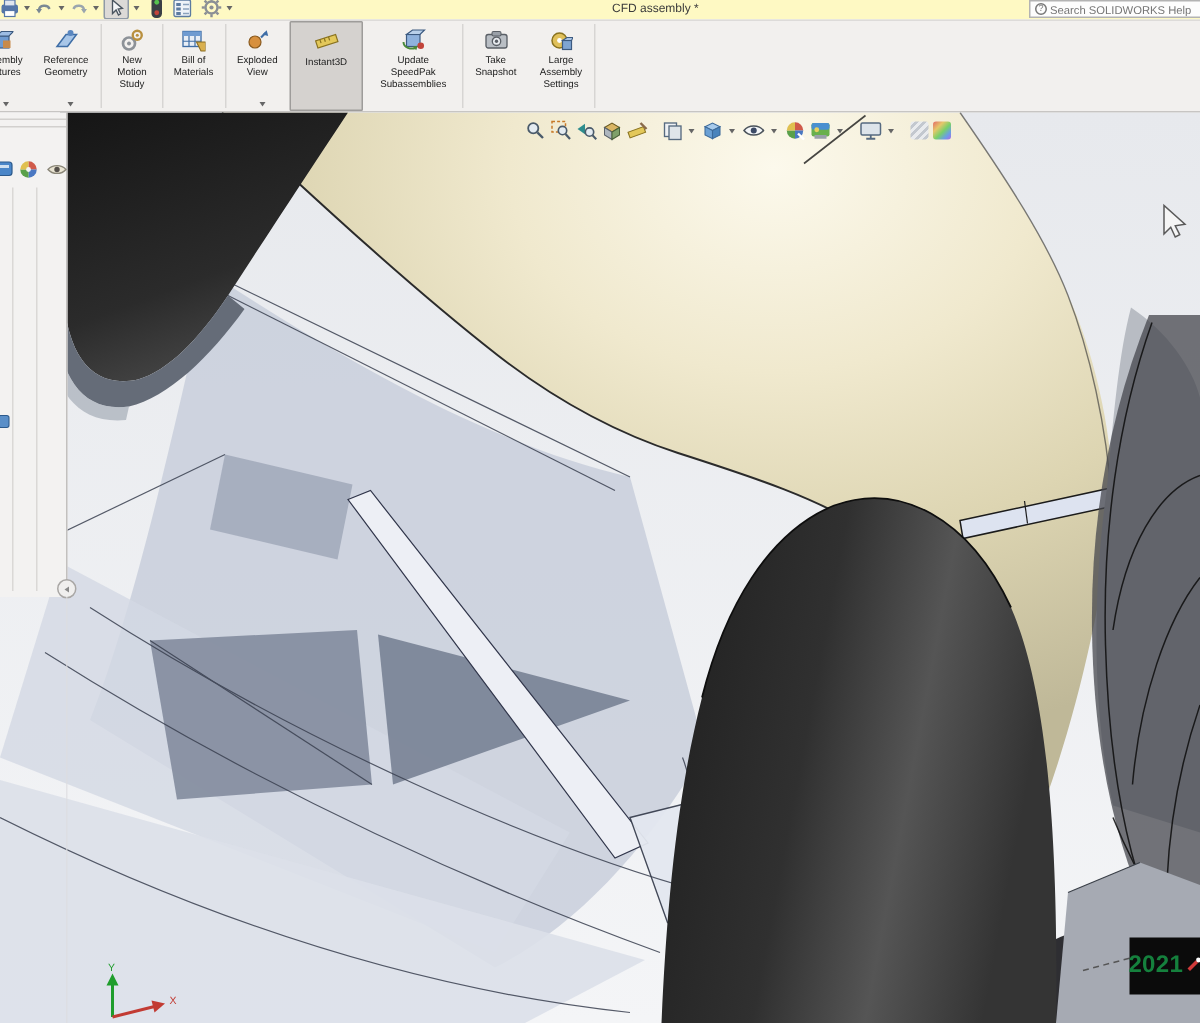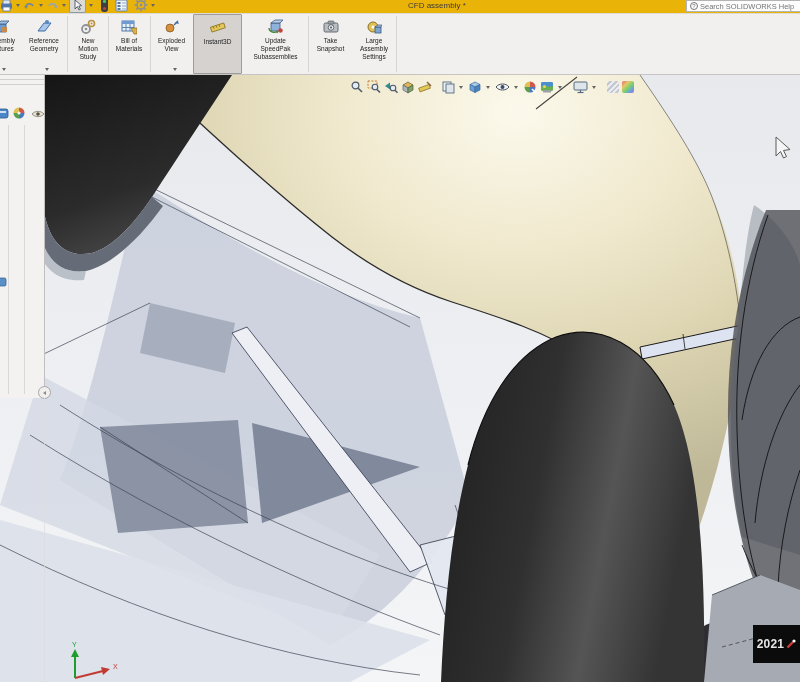--- a/index.html
+++ b/index.html
@@ -1,20 +1,20 @@
 <!DOCTYPE html>
 <html><head>
 <meta charset="utf-8">
 <style>
   * { margin:0; padding:0; box-sizing:border-box; }
   html,body { width:800px; height:682px; overflow:hidden; font-family:"Liberation Sans", sans-serif; background:#eceef1; }
   #app { position:relative; width:800px; height:682px; background:#eceef1; }
 
   
-  #titlebar { position:absolute; left:0; top:0; width:800px; height:13px; background:#eab308; overflow:hidden; }
+  #titlebar { position:absolute; left:0; top:0; width:800px; height:13px; background:#fef9c3; overflow:hidden; }
   .qa-icons { position:absolute; left:0; top:-4px; height:18px; display:flex; align-items:center; }
   .qa { position:relative; display:inline-flex; align-items:center; justify-content:center; }
   .car { width:0; height:0; border-left:2.5px solid transparent; border-right:2.5px solid transparent; border-top:3px solid #666; margin:0 3px; }
   .qa-box { background:#dcdad7; border:1px solid #8f9aa6; border-radius:2px; padding:1px 2px; }
   #window-title { position:absolute; left:408px; top:1px; font-size:8px; color:#3c3c3c; white-space:nowrap; }
   #search-box { position:absolute; left:686px; top:0px; width:130px; height:12px; background:#fdfdfd; border:1px solid #b3b3b3; display:flex; align-items:center; overflow:hidden; }
   #search-box .q-ic { width:8px; height:8px; border:1px solid #777; border-radius:50%; color:#777; font-size:6px; line-height:7px; text-align:center; margin:0 2px 0 3px; flex:0 0 auto; }
   #search-box input { border:none; outline:none; background:transparent; font-size:7.5px; color:#666; width:110px; font-family:"Liberation Sans",sans-serif; }
 
   
@@ -43,21 +43,21 @@
   #fm-panel { position:absolute; left:0; top:0; width:45px; height:323px; background:#f3f2f1; border-right:1px solid #c2c0be; }
   .fm-hline { position:absolute; left:0; width:44px; height:1px; background:#d2d0ce; }
   .fm-vline { position:absolute; top:50px; bottom:4px; width:1px; background:#dad8d6; }
   #fm-tabs { position:absolute; left:0; top:31px; display:flex; }
   #fm-collapse { position:absolute; left:38px; top:311px; width:13px; height:13px; border:1px solid #a9a7a5; border-radius:50%; background:#f0efee; display:flex; align-items:center; justify-content:center; }
   #fm-collapse .arr { width:0; height:0; border-top:2.5px solid transparent; border-bottom:2.5px solid transparent; border-right:3.5px solid #8a8a8a; }
   #fm-trailline { position:absolute; left:44px; top:323px; width:1px; height:284px; background:#dddde0; opacity:.7; }
 
   
   #watermark { position:absolute; left:753px; top:550px; width:47px; height:38px; background:#0b0b0b; display:flex; align-items:center; justify-content:center; gap:2px; }
-  #watermark .wm-text { color:#e5e5e5; font-weight:bold; font-size:12px; letter-spacing:0.2px; }
+  #watermark .wm-text { color:#15803d; font-weight:bold; font-size:16px; letter-spacing:0.2px; }
 
   
   #cursor { position:absolute; left:776px; top:62px; }
 </style>
 </head>
 <body>
 
 <div id="app">
 
   <div id="titlebar">

